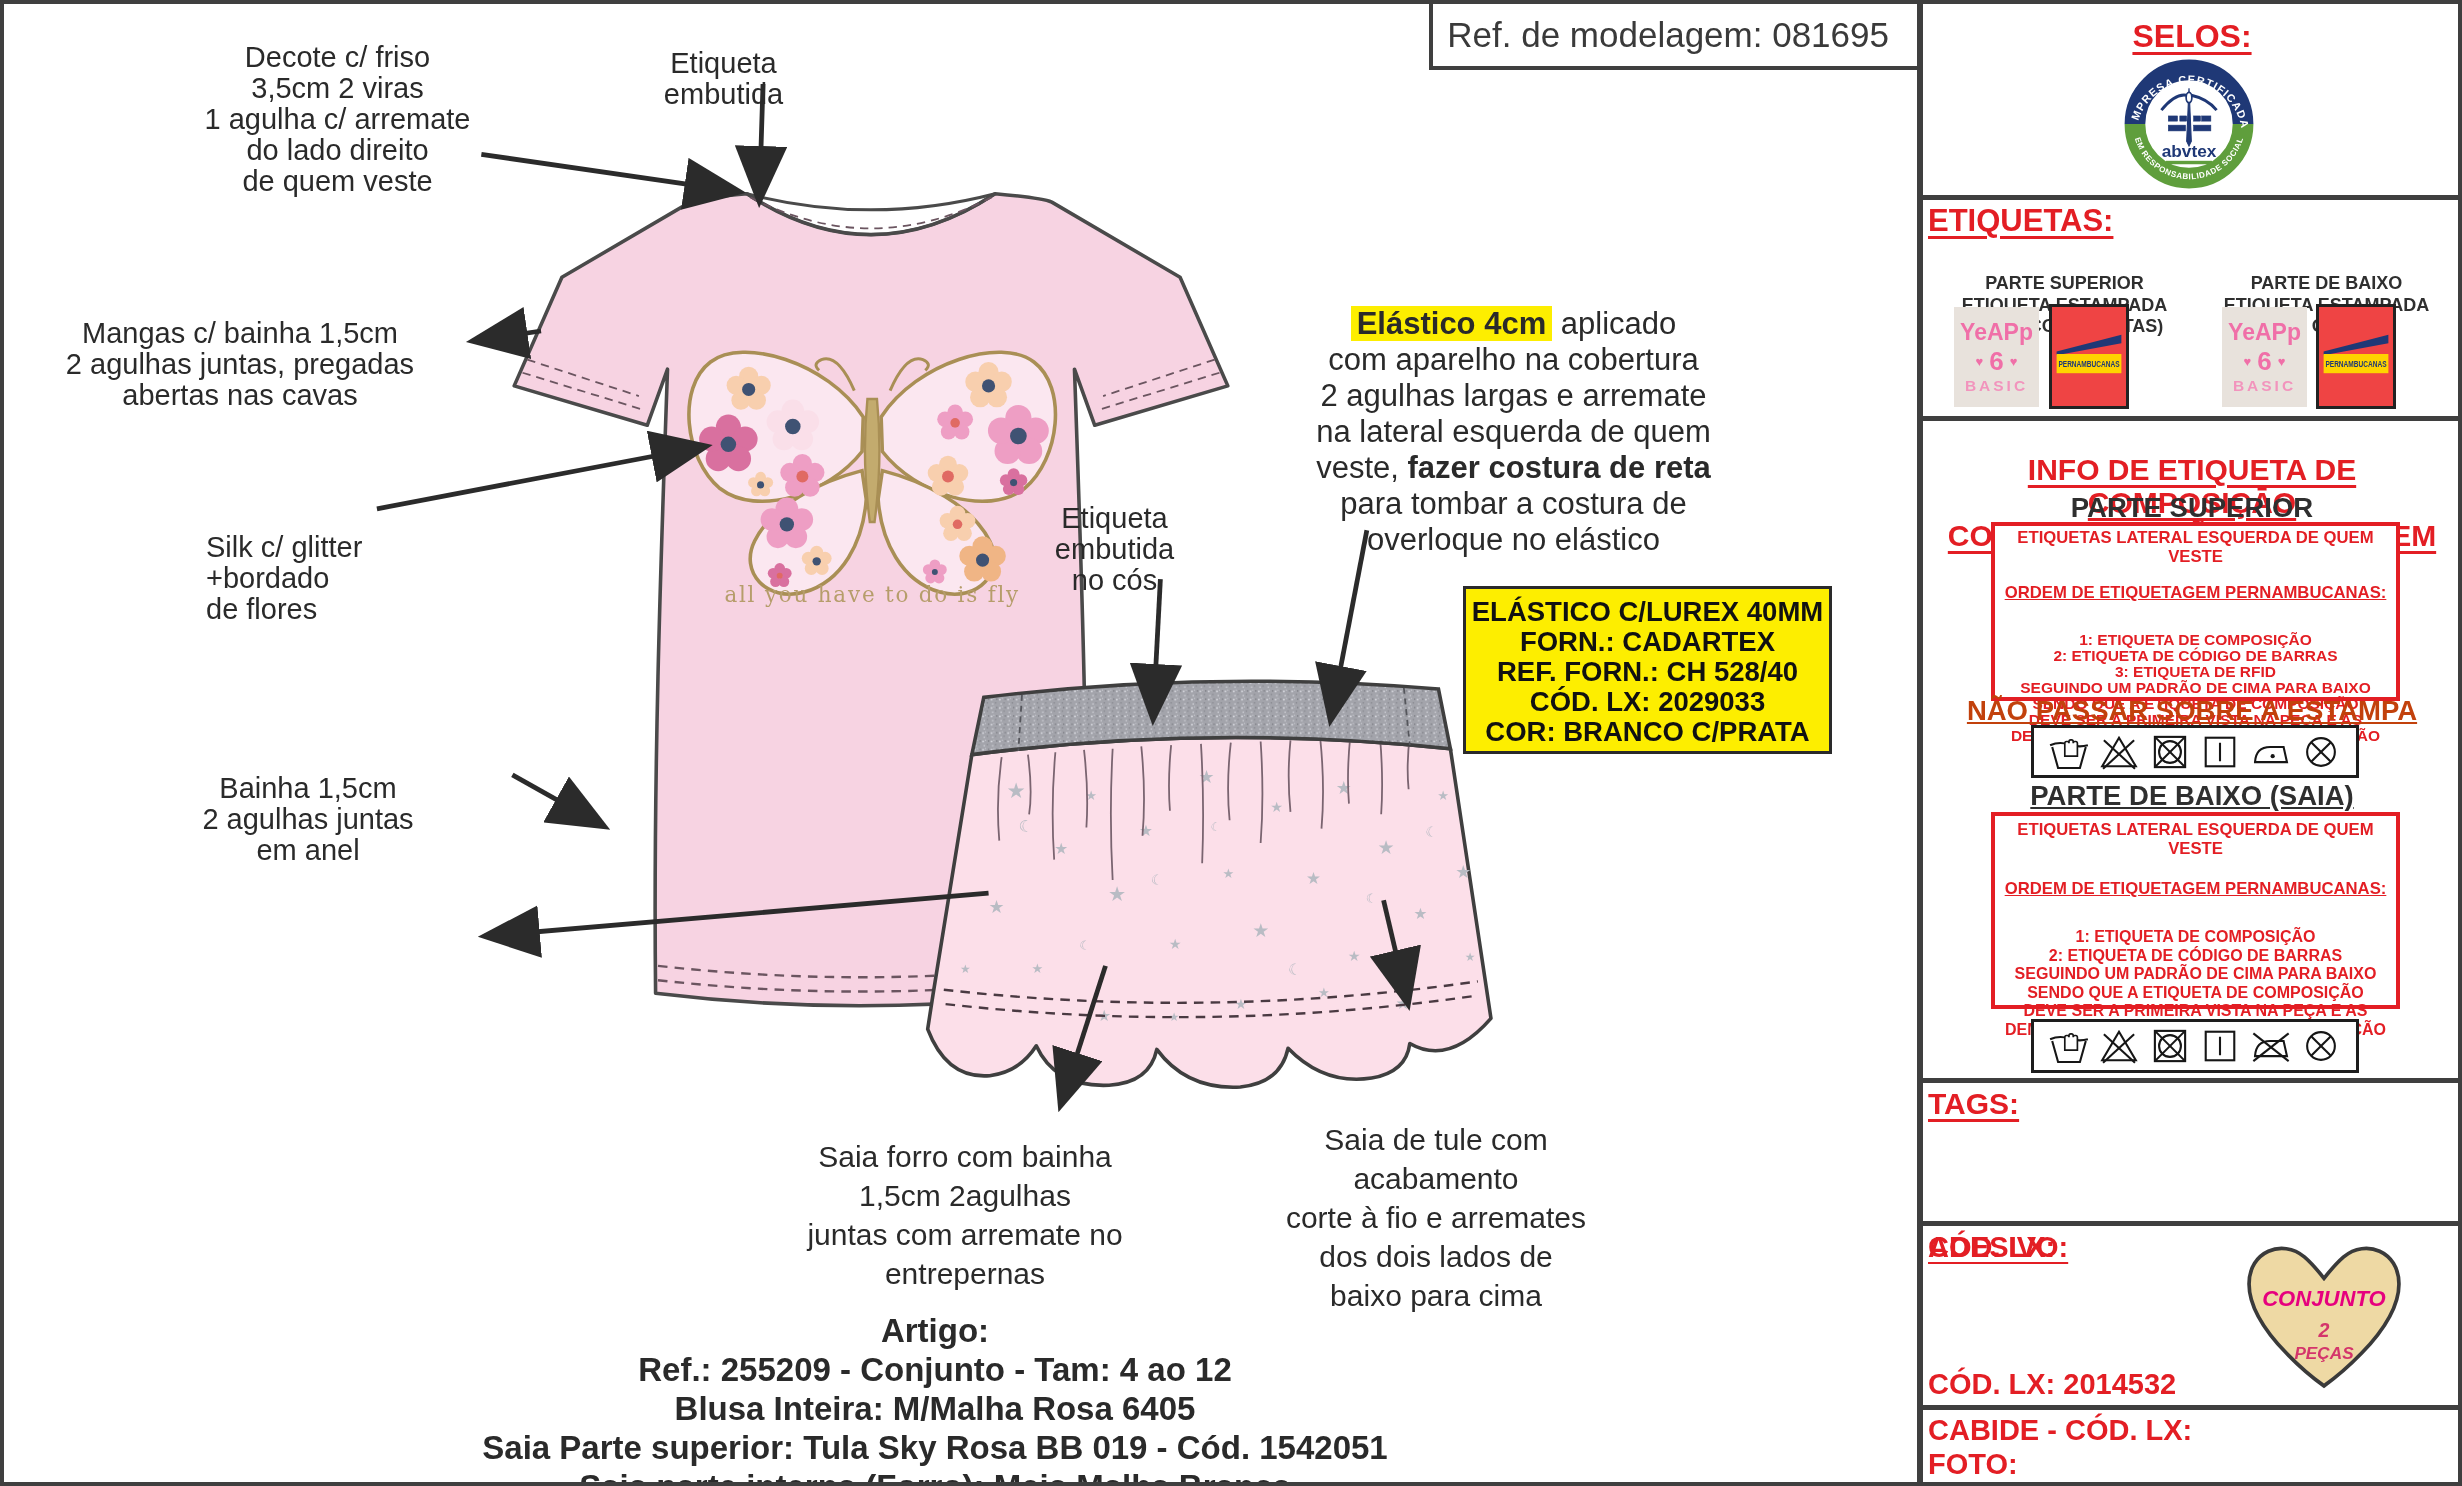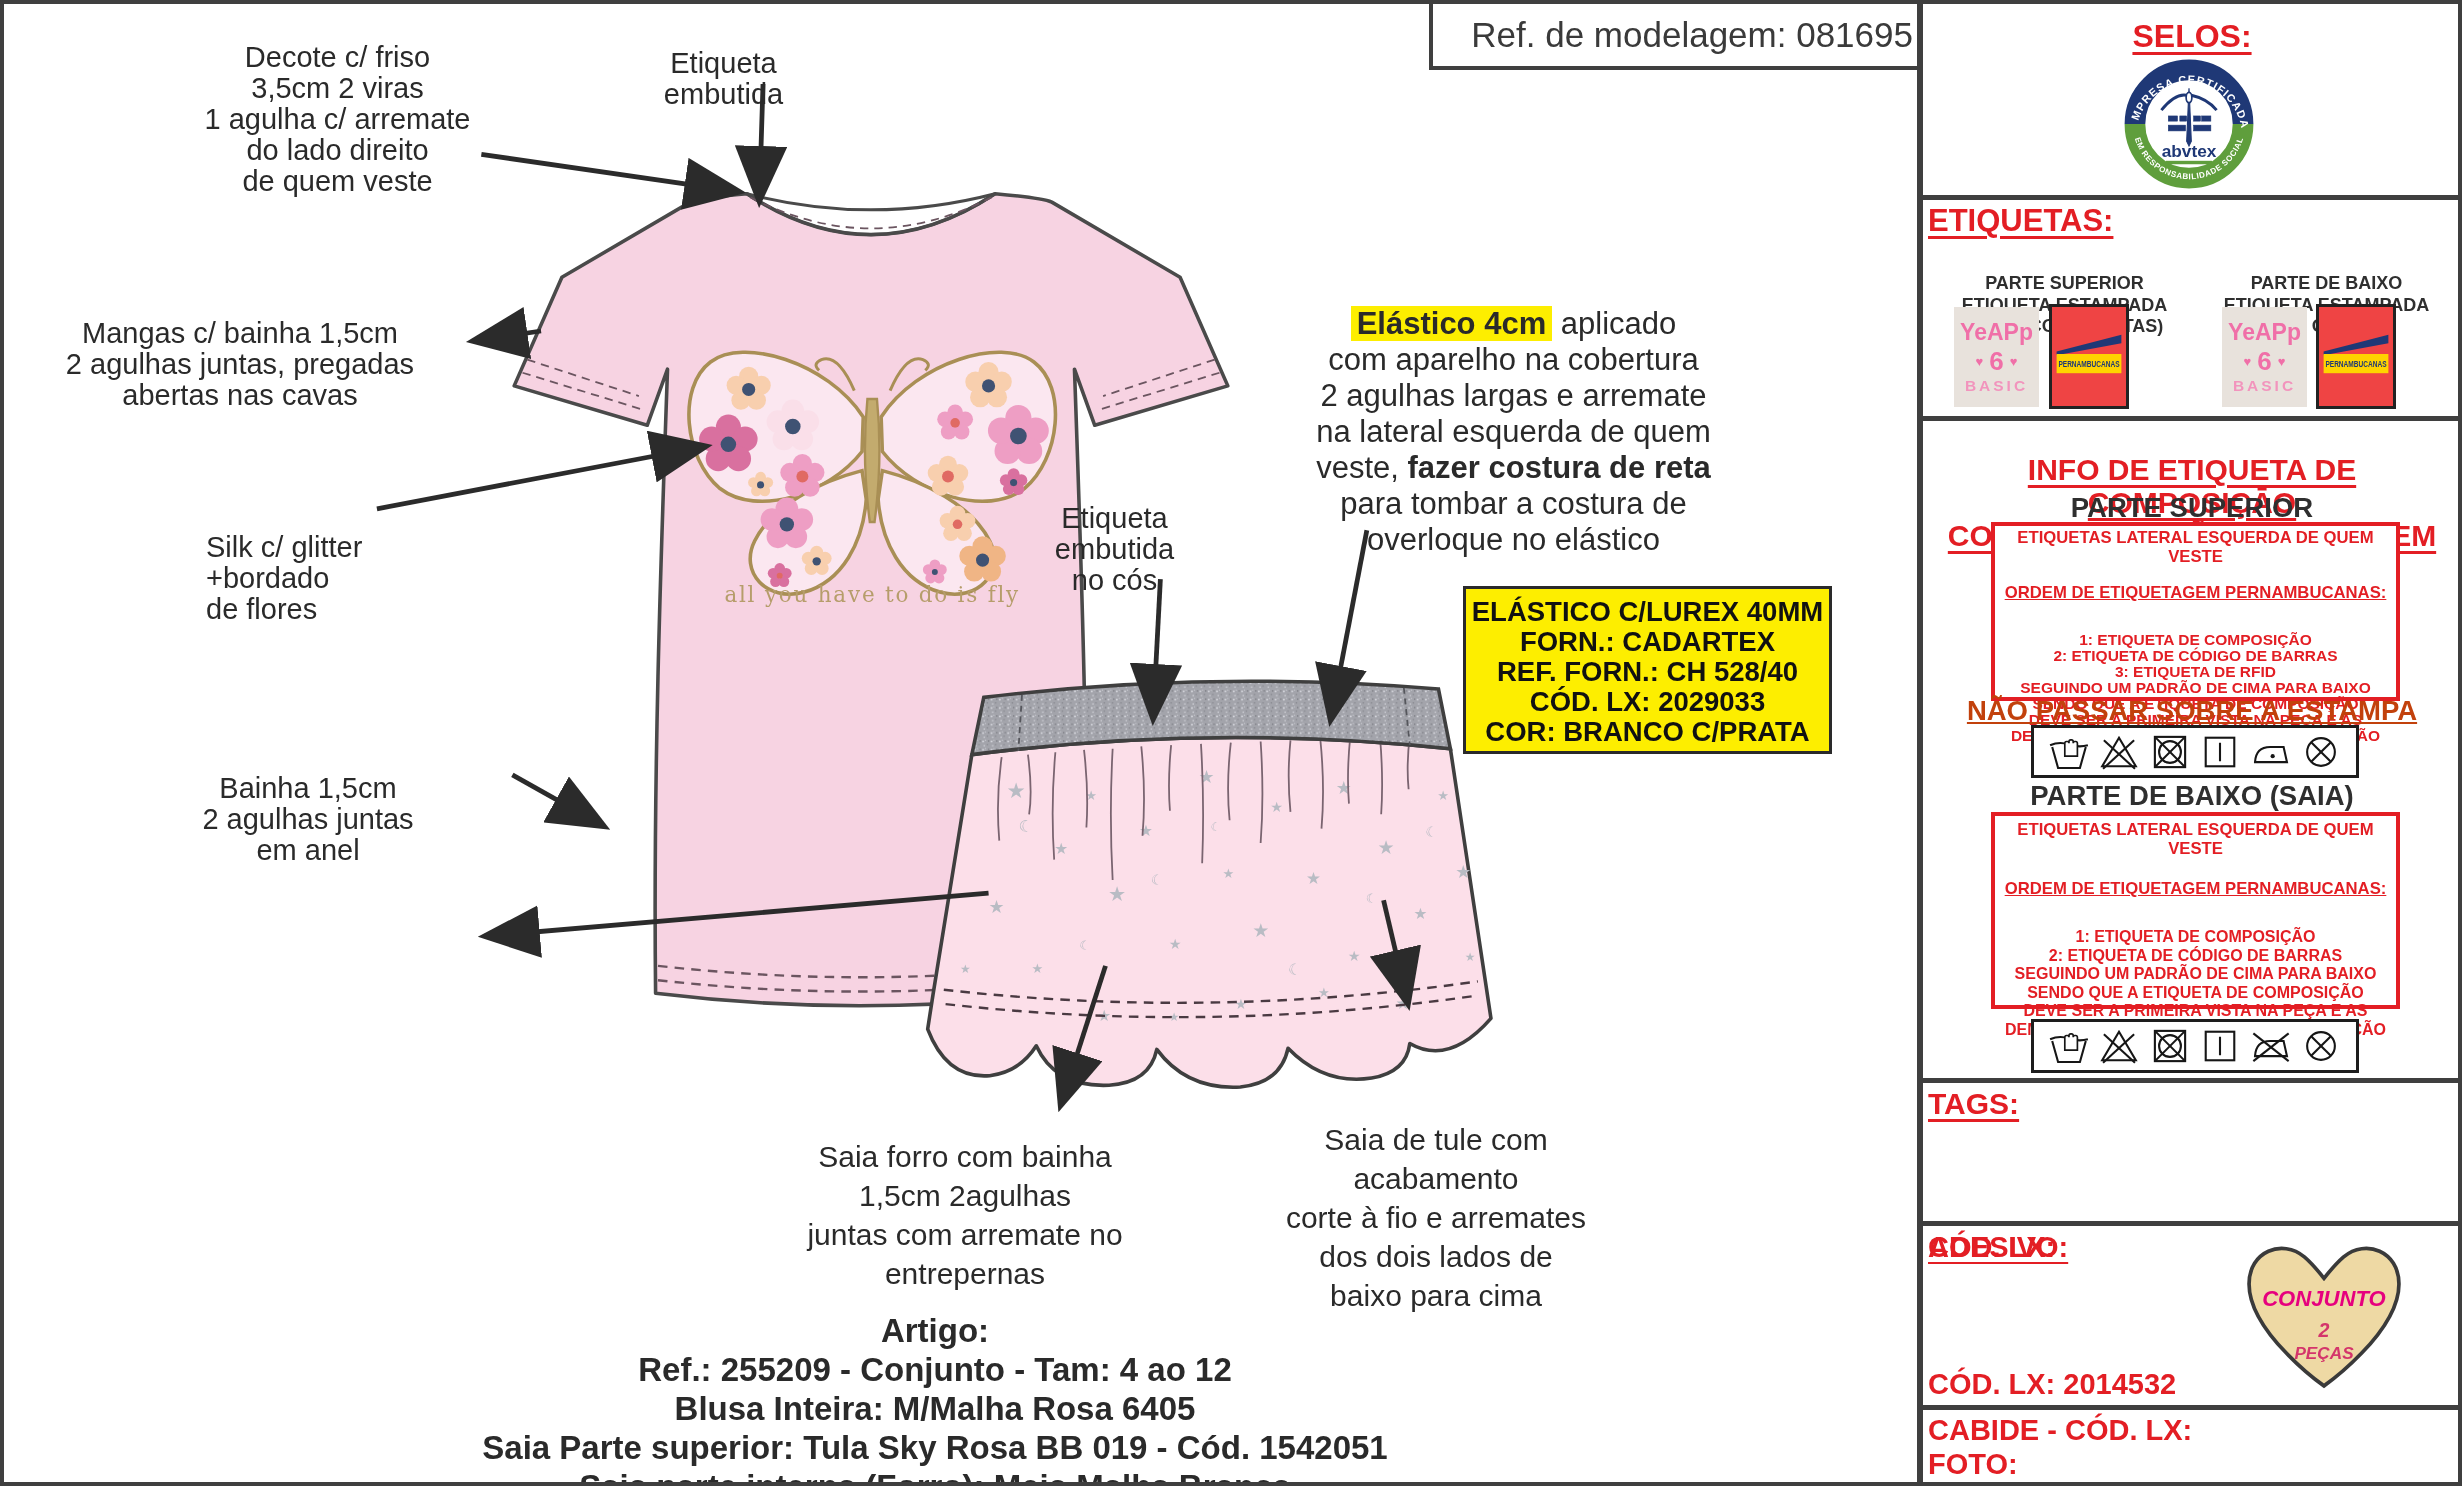--- a/index.html
+++ b/index.html
@@ -363,21 +363,21 @@
 dos dois lados de
 baixo para cima</div>
 
   <div class="abs ctr pre bold" style="left:418px;top:1277px;width:1026px;font-size:33px;line-height:39px;color:#2a2a2a;z-index:30;">Artigo:
 Ref.: 255209 - Conjunto - Tam: 4 ao 12
 Blusa Inteira: M/Malha Rosa 6405
 Saia Parte superior: Tula Sky Rosa BB 019 - Cód. 1542051
 Saia parte interna (Forro): Meia Malha Branca</div>
 
   <div class="abs" style="left:1425px;top:0px;width:488px;height:66px;border-left:4.8px solid #3f3f3f;border-bottom:4.8px solid #3f3f3f;box-sizing:border-box;z-index:20;">
-    <div style="font-size:35px;color:#3a3a3a;padding:10.7px 0 0 14.3px;margin-left:24px;">Ref. de modelagem: 081695</div>
+    <div style="font-size:35px;color:#3a3a3a;padding:10.7px 0 0 14.3px;">Ref. de modelagem: 081695</div>
   </div>
 
   <div class="vline" style="left:1913px;"></div>
 
   <div class="abs ctr rtitle sbar-text" style="left:1919px;top:14.3px;width:538px;font-size:32px;">SELOS:</div>
   <svg class="abs z20" style="left:2116px;top:51px;" width="138" height="138" viewBox="0 0 240 240">
     <circle cx="120" cy="120" r="117" fill="#ffffff"></circle>
     <path id="sealTopBand" d="M26,120 A94,94 0 0 1 214,120" stroke="#1f3876" stroke-width="36" fill="none"></path>
     <path id="sealBotBand" d="M26,120 A94,94 0 0 0 214,120" stroke="#5f9e3c" stroke-width="36" fill="none"></path>
     <path id="sealTopPath" d="M30,122 A92,92 0 0 1 210,122" fill="none"></path>
@@ -505,21 +505,21 @@
       </span>
       <span class="care-icon">
         <svg viewBox="0 0 100 100">
           <circle stroke="#161616" stroke-width="5" fill="none" stroke-linejoin="miter" cx="50" cy="50" r="33"></circle>
           <line stroke="#161616" stroke-width="5" fill="none" stroke-linejoin="miter" x1="26" y1="26" x2="74" y2="74"></line>
           <line stroke="#161616" stroke-width="5" fill="none" stroke-linejoin="miter" x1="74" y1="26" x2="26" y2="74"></line>
         </svg>
       </span>
     </div>
 
-  <div class="abs ctr bold sbar-text" style="left:1919px;top:776px;width:538px;font-size:27.5px;color:#2f2f2f;">PARTE DE BAIXO (SAIA)</div>
+  <div class="abs ctr bold sbar-text" style="left:1919px;top:776px;width:538px;font-size:27.5px;color:#2f2f2f;text-decoration:underline;">PARTE DE BAIXO (SAIA)</div>
   <div class="redbox" style="left:1987px;top:808px;width:409px;height:197px;">
     <div style="font-size:16.7px;line-height:19px;margin-top:3.6px;">ETIQUETAS LATERAL ESQUERDA DE QUEM VESTE</div>
     <div style="font-size:16.7px;line-height:19px;margin-top:21.5px;text-decoration:underline;">ORDEM DE ETIQUETAGEM PERNAMBUCANAS:</div>
     <div class="pre" style="font-size:16px;line-height:18.5px;">1: ETIQUETA DE COMPOSIÇÃO
 2: ETIQUETA DE CÓDIGO DE BARRAS
 SEGUINDO UM PADRÃO DE CIMA PARA BAIXO
 SENDO QUE A ETIQUETA DE COMPOSIÇÃO
 DEVE SER A PRIMEIRA VISTA NA PEÇA E AS
 DEMAIS ABAIXO DA ETIQUETA DE COMPOSIÇÃO
 SEGUINDO A ORDEM ACIMA.</div>

